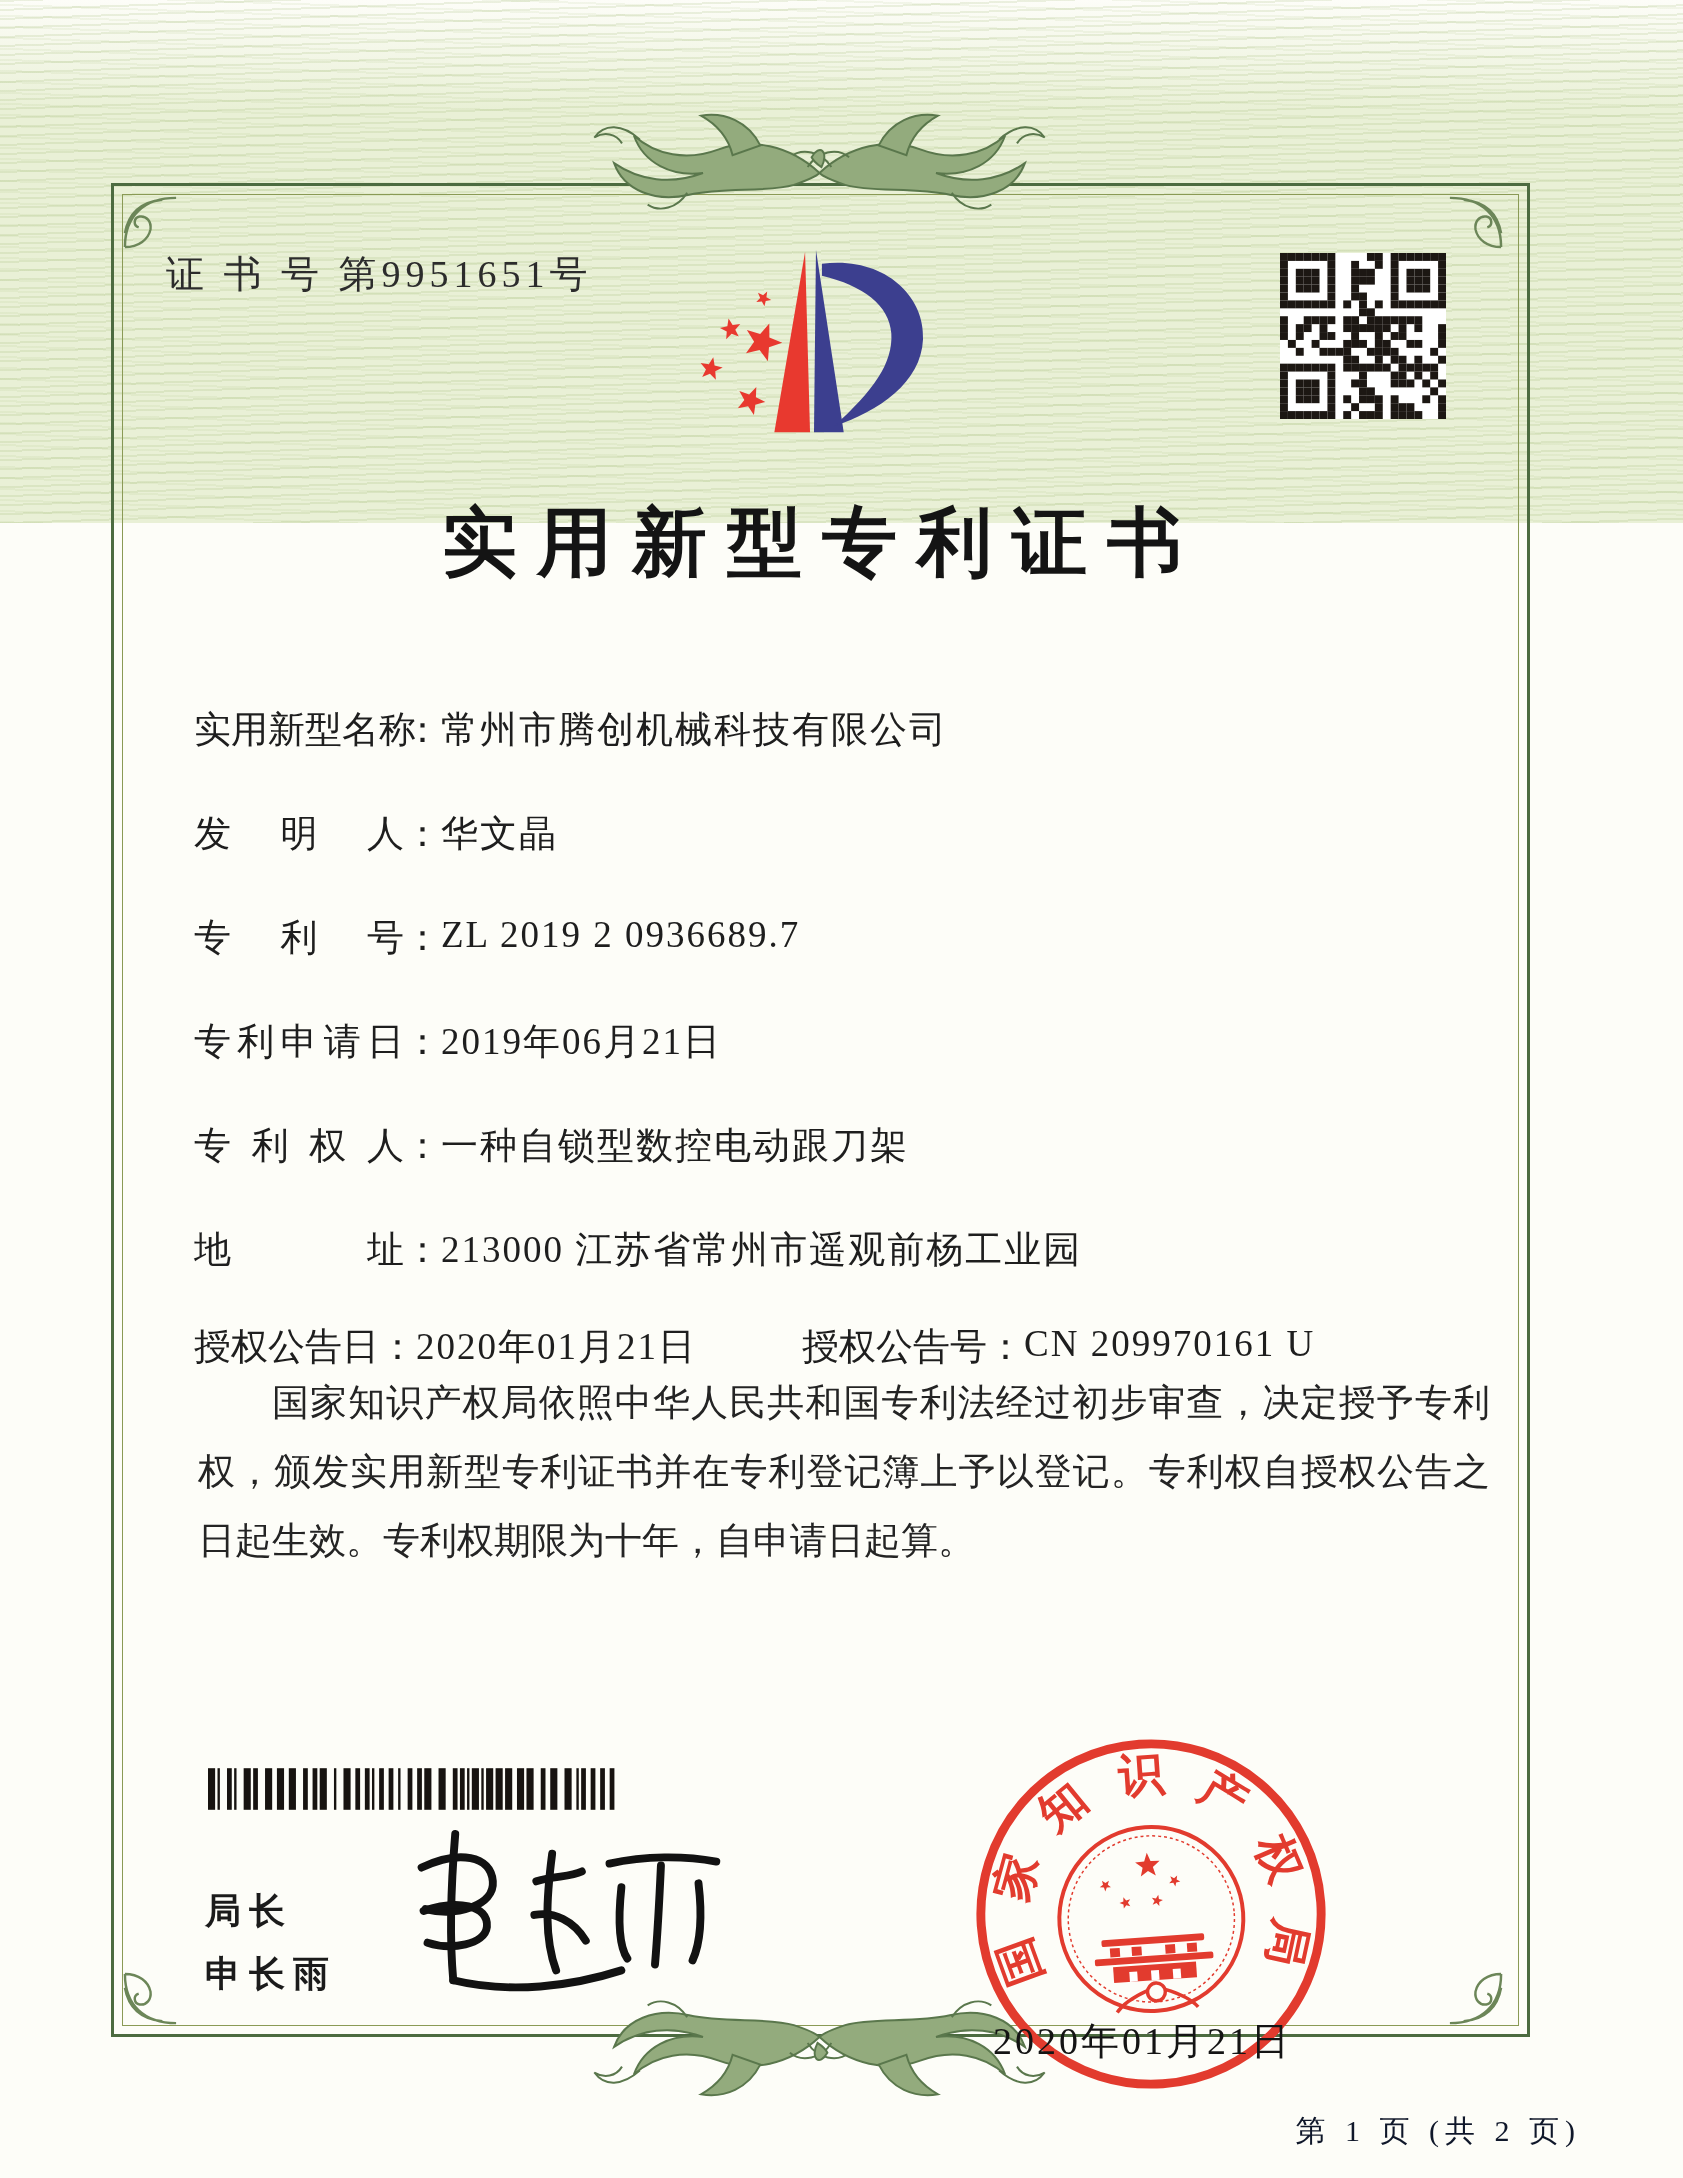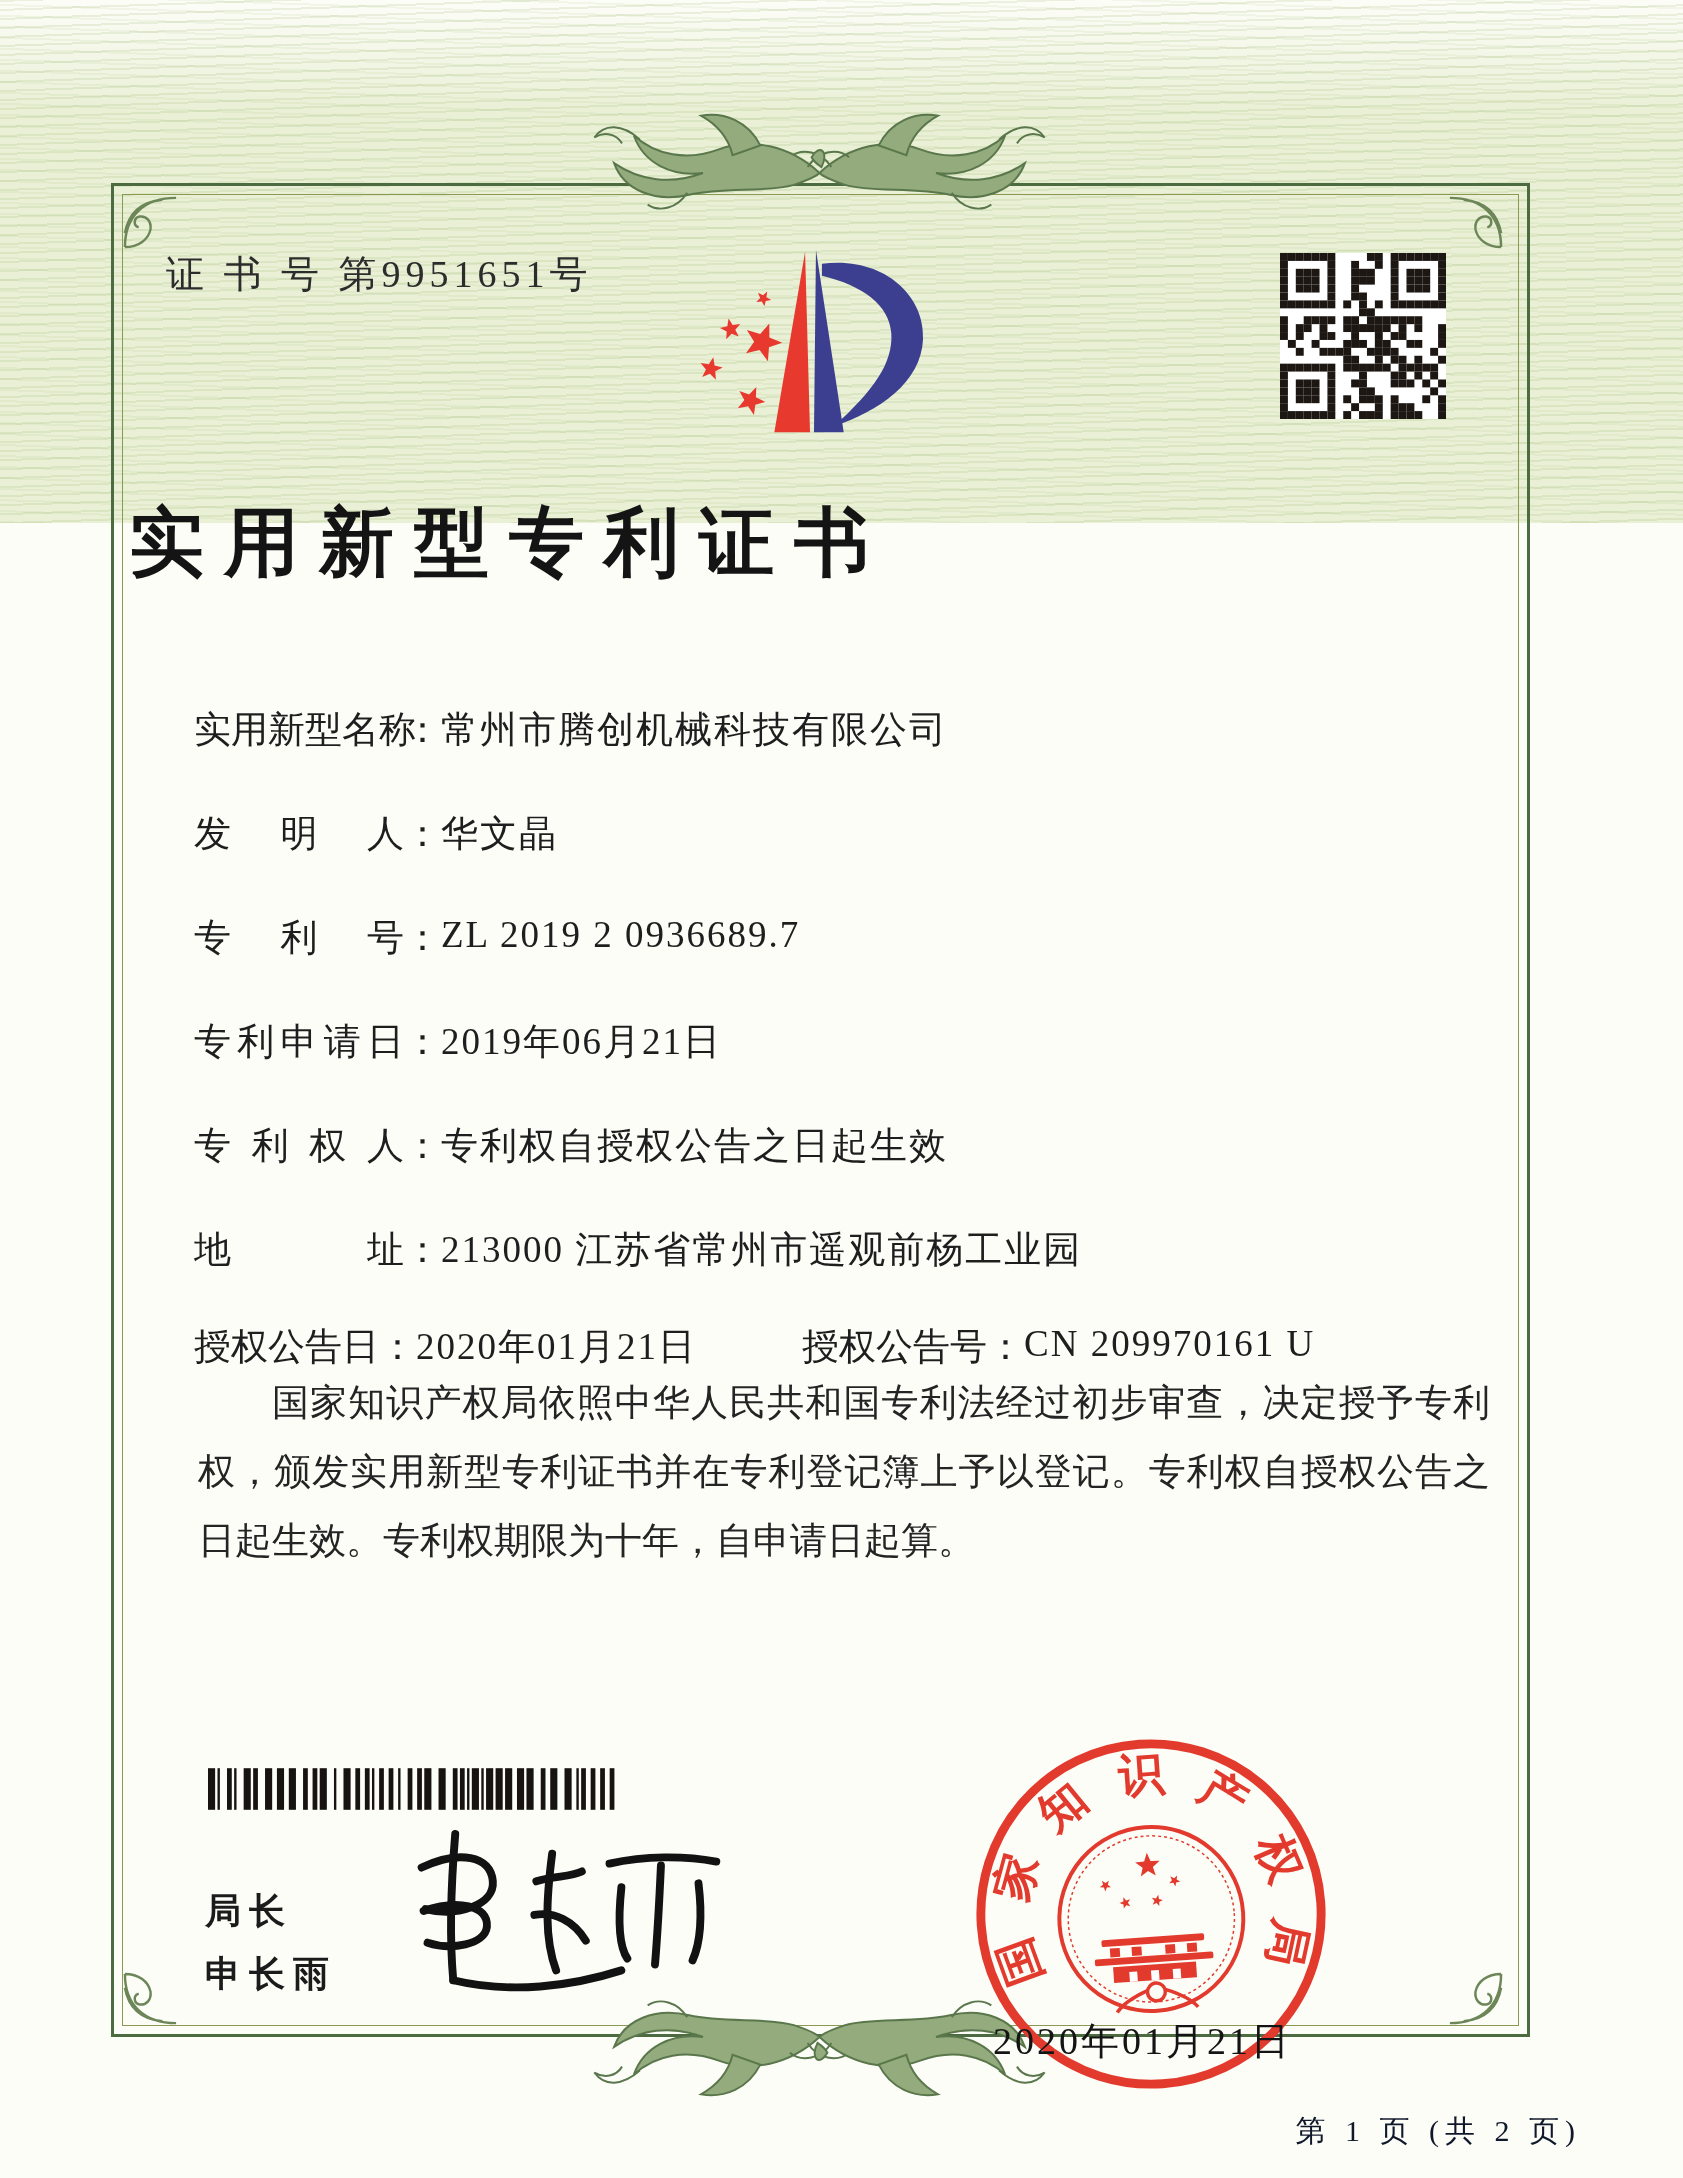--- a/index.html
+++ b/index.html
@@ -33,21 +33,21 @@
   .corner{z-index:2;pointer-events:none;}
   .corner-tl{left:119px;top:190px;}
   .corner-tr{left:1444px;top:190px;transform:scale(-1,1);}
   .corner-bl{left:119px;top:1968px;transform:scale(1,-1);}
   .corner-br{left:1444px;top:1968px;transform:scale(-1,-1);}
   
   .cert-no{left:166px;top:249px;font-size:38px;letter-spacing:5px;color:#2c2c2c;z-index:3;text-align:right;}
   .logo{left:693px;top:244px;z-index:3;}
   .qr{left:1280px;top:253px;z-index:3;}
   .title{
-    left:129px;top:493px;width:1386px;
+    left:129px;top:493px;width:1386px;text-align:center;
     font-size:75px;font-weight:bold;letter-spacing:20px;color:#141414;z-index:3;
   }
   
   .field-row{position:absolute;left:194px;display:flex;font-size:37px;color:#1e1e1e;z-index:3;white-space:nowrap;}
   .f-label{display:inline-block;width:210px;text-align:justify;text-align-last:justify;}
   .f-colon{display:inline-block;}
   .f-value{display:inline-block;letter-spacing:2px;}
   .r1{top:705px}.r2{top:809px}.r3{top:913px}.r4{top:1017px}.r5{top:1121px}.r6{top:1225px}
   .grant-left{top:1322px;left:194px;}
   .grant-right{top:1322px;left:802px;}
@@ -385,21 +385,21 @@
     <span class="f-value">ZL 2019 2 0936689.7</span>
 </div>
 <div class="field-row r4">
   <span class="f-label">专利申请日</span>
     <span class="f-colon">：</span>
     <span class="f-value">2019年06月21日</span>
 </div>
 <div class="field-row r5">
   <span class="f-label">专利权人</span>
     <span class="f-colon">：</span>
-    <span class="f-value">专利权自授权公告之日起生效</span>
+    <span class="f-value">一种自锁型数控电动跟刀架</span>
 </div>
 <div class="field-row r6">
   <span class="f-label">地址</span>
     <span class="f-colon">：</span>
     <span class="f-value">213000 江苏省常州市遥观前杨工业园</span>
 </div>
 
 <div class="field-row grant-left">
   <span>授权公告日</span>
     <span>：</span>

